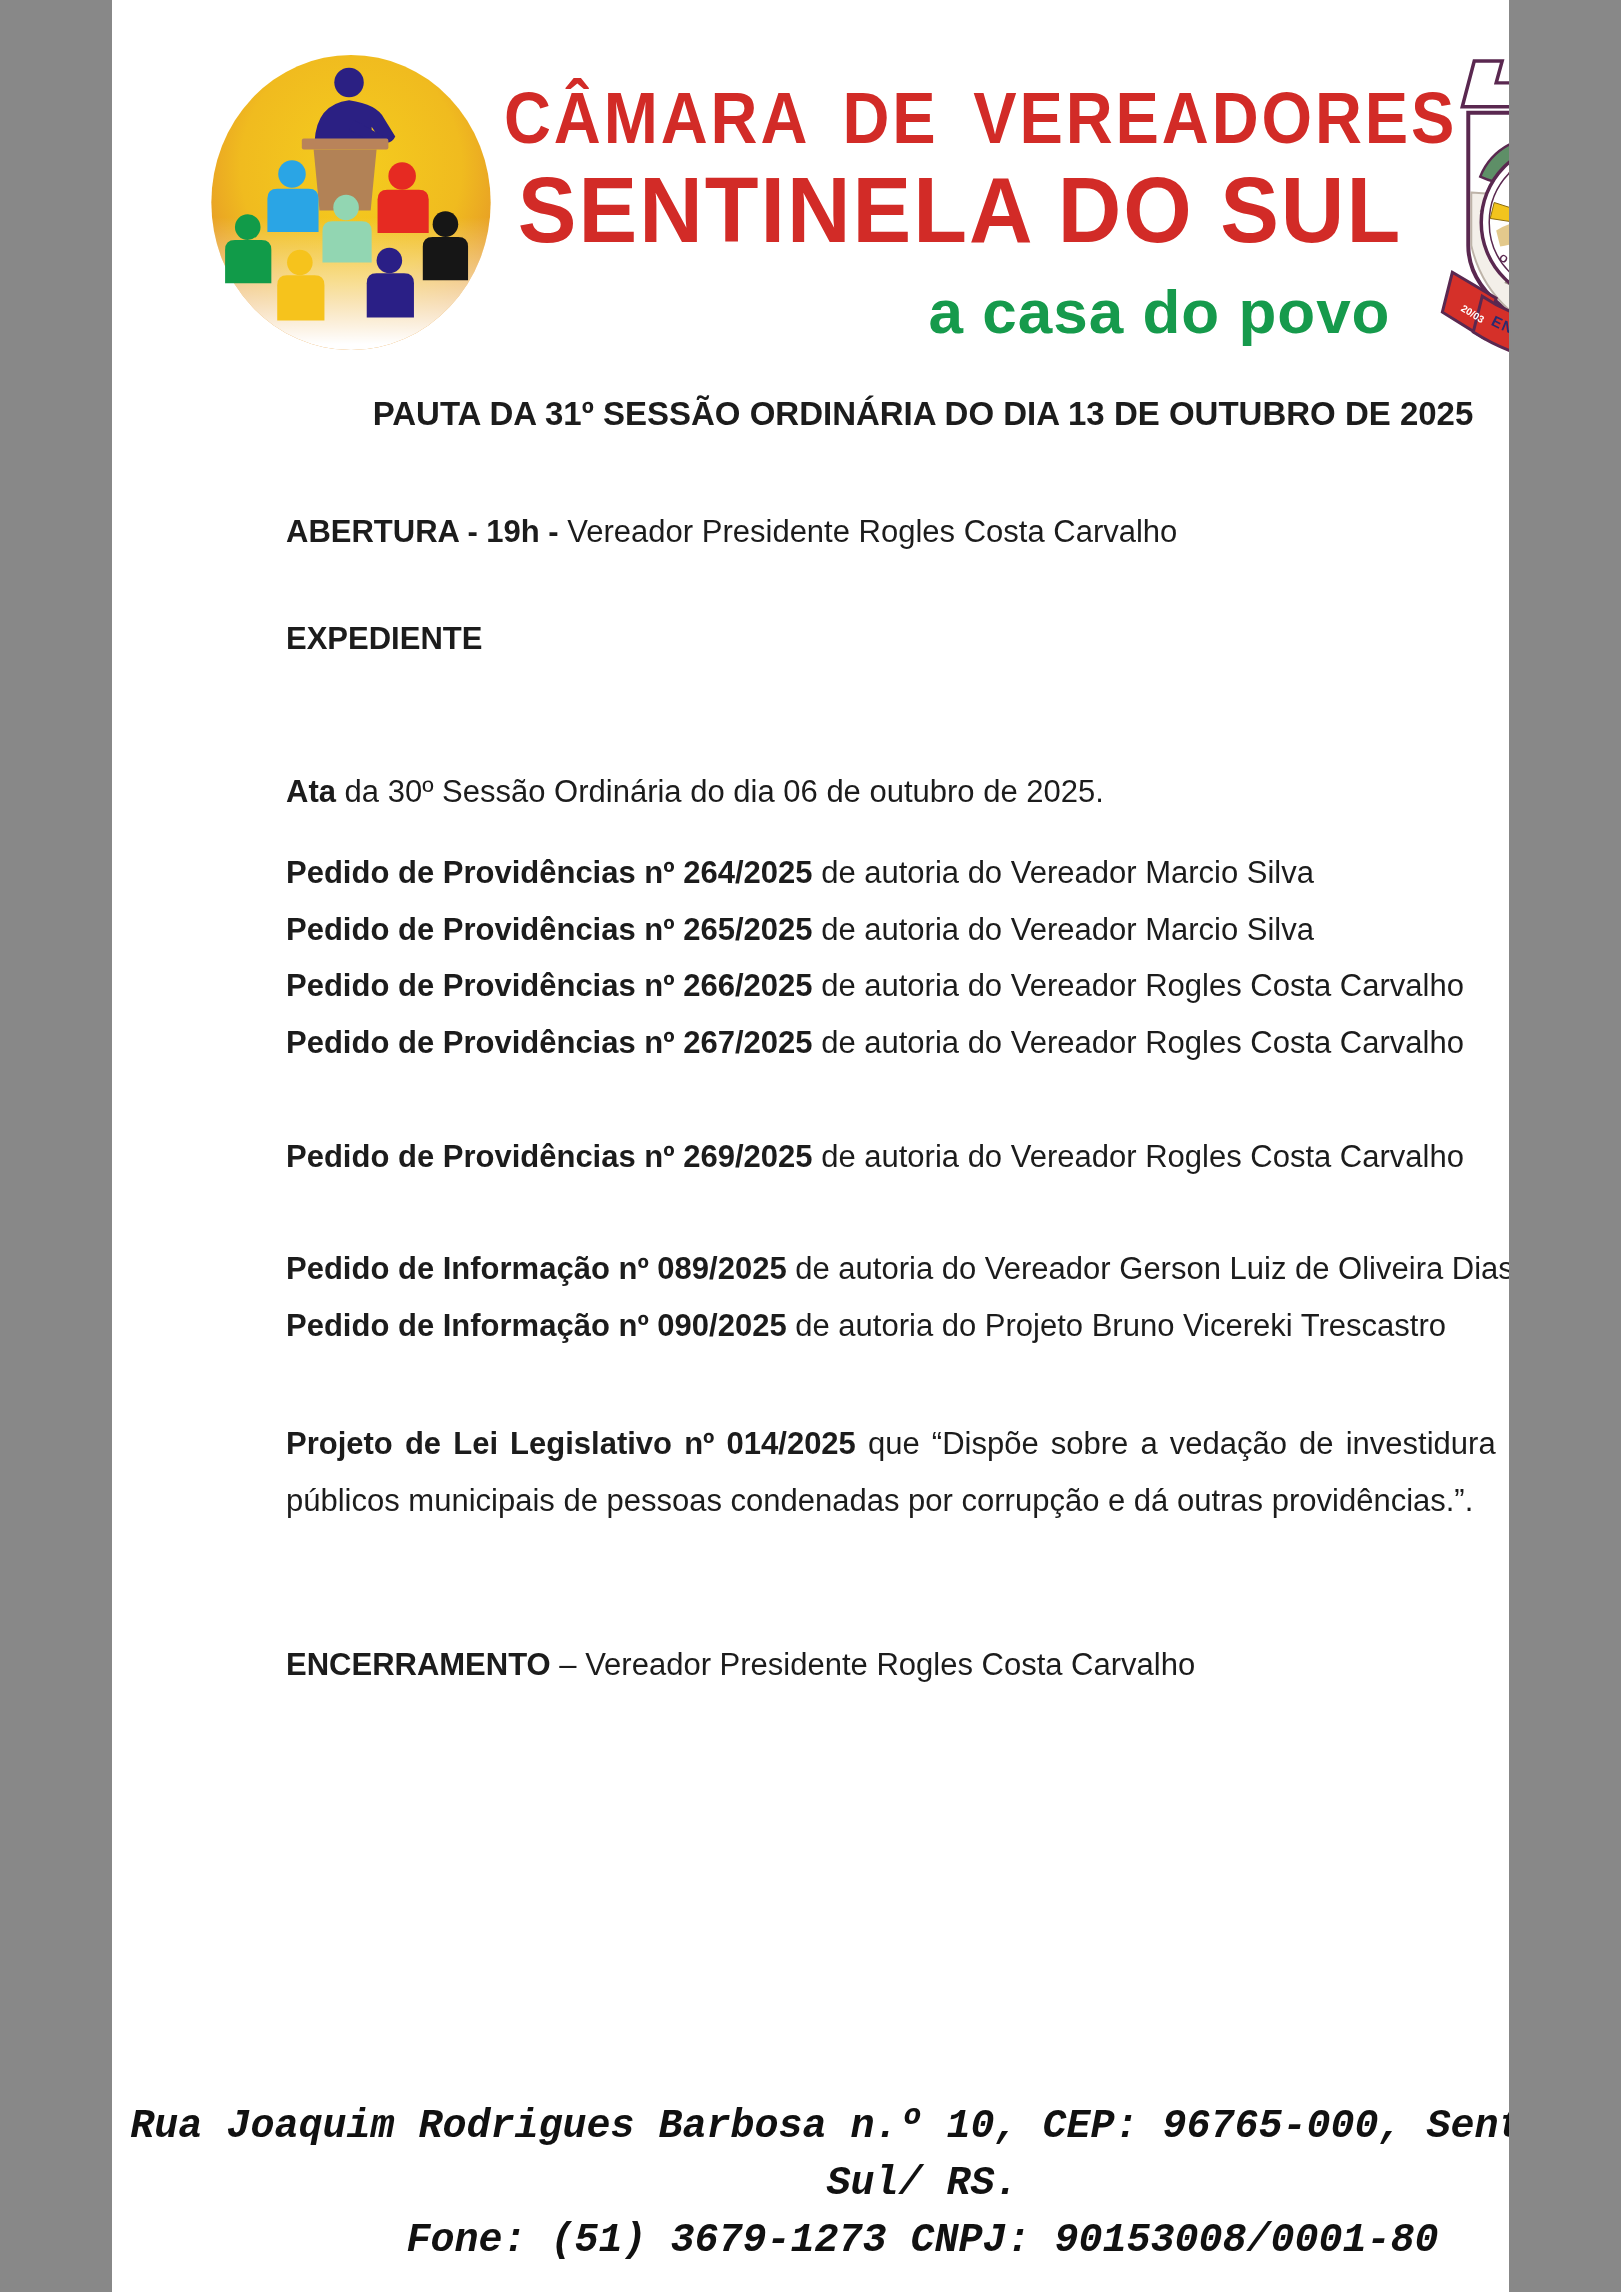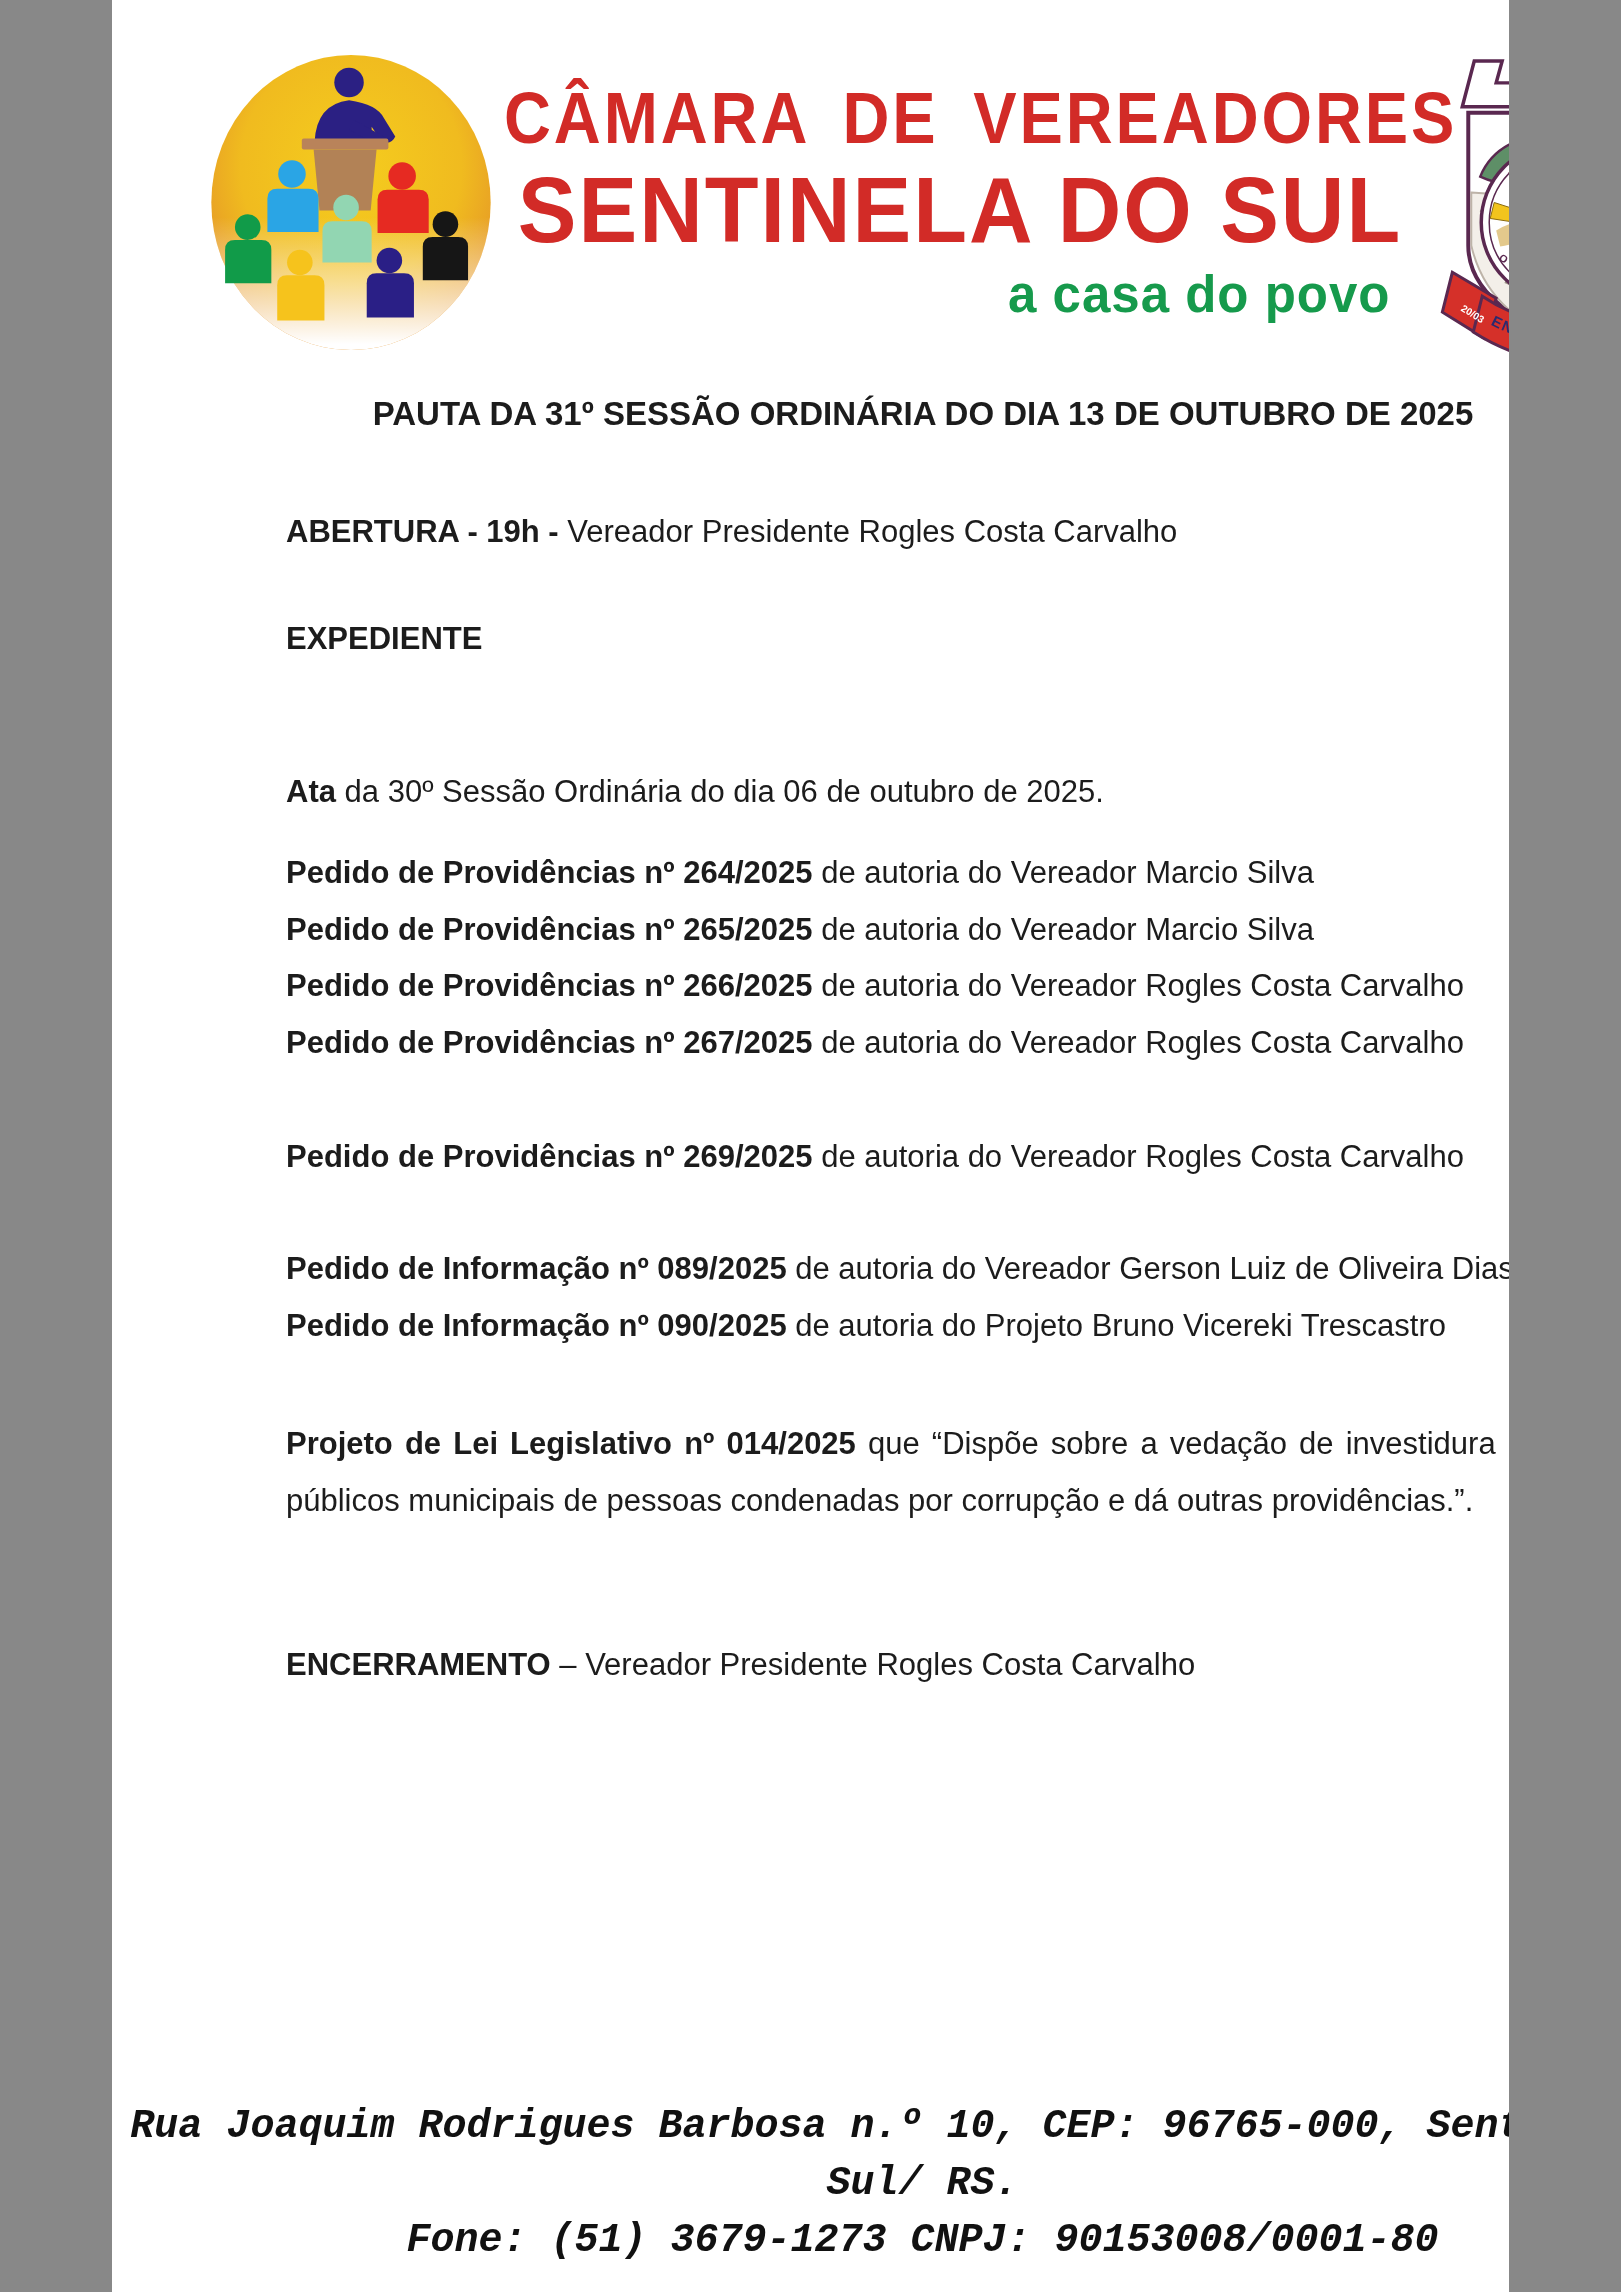--- a/index.html
+++ b/index.html
@@ -22,22 +22,22 @@
     color:var(--red); font-weight:bold; font-size:65px; letter-spacing:2.9px;
     transform:scaleY(1.12); transform-origin:top center; white-space:nowrap;
     word-spacing:13.7px;
   }
   .org-line2 {
     color:var(--red); font-weight:bold; font-size:88px; letter-spacing:2px;
     transform:scaleY(1.05); transform-origin:top center; white-space:nowrap;
     margin-top:5.9px;
   }
   .org-tagline {
-    color:var(--green); font-weight:bold; font-size:51px; text-align:right;
-    padding-right:25.5px; margin-top:6px; letter-spacing:1px;
+    color:var(--green); font-weight:bold; font-size:62px; text-align:right;
+    padding-right:25.5px; margin-top:17px; letter-spacing:1px;
   }
   
   .doc { position:absolute; left:174px; width:1370px; font-size:31px; line-height:39px; }
   .doc b { font-weight:bold;text-align:right; }
   .doc-title { position:absolute; left:174px; width:1274px; top:395px;
     font-weight:bold; font-size:33px; text-align:center; }
   .line-abertura    { top:512px; }
   .line-expediente  { top:619px; font-weight:bold; }
   .line-ata         { top:772px; }
   .line-p264 { top:853px; } .line-p265 { top:910px; } .line-p266 { top:966px; }

